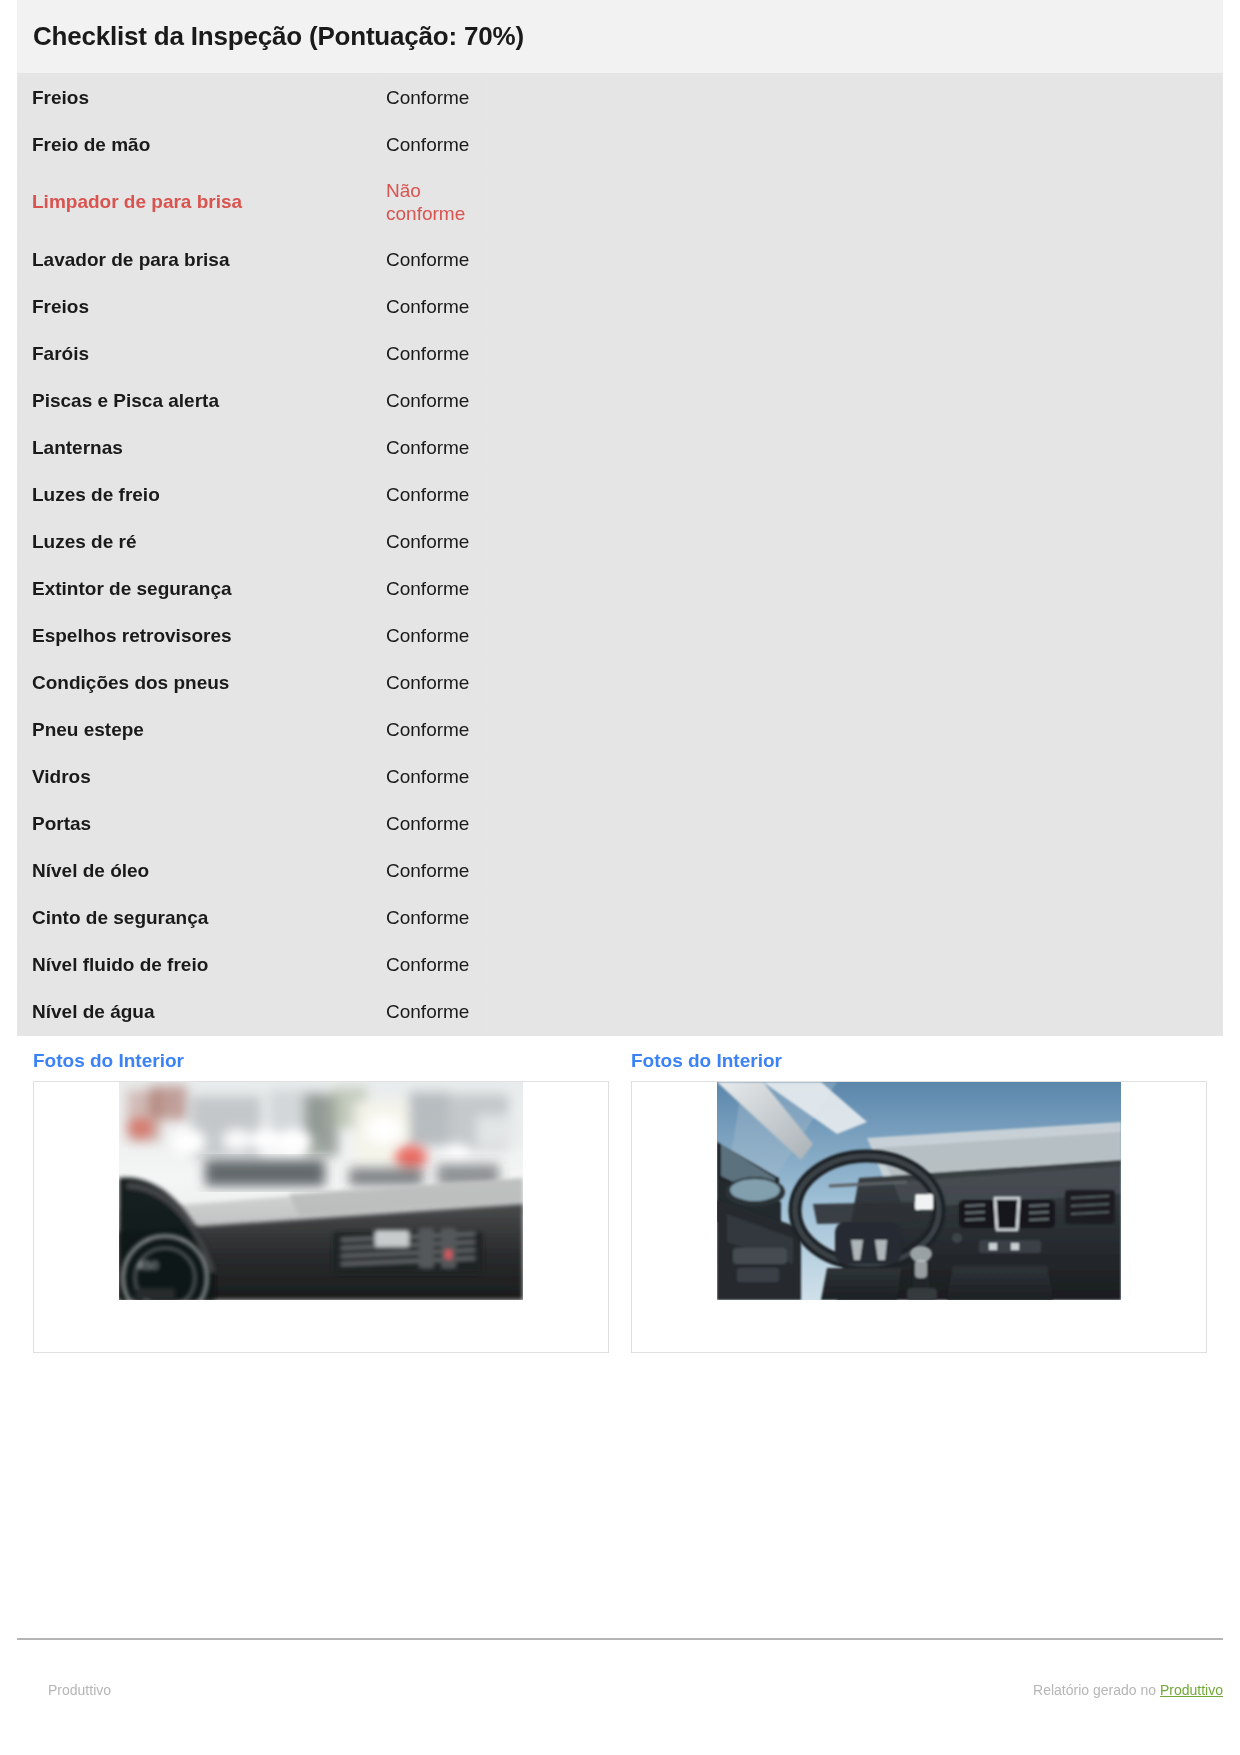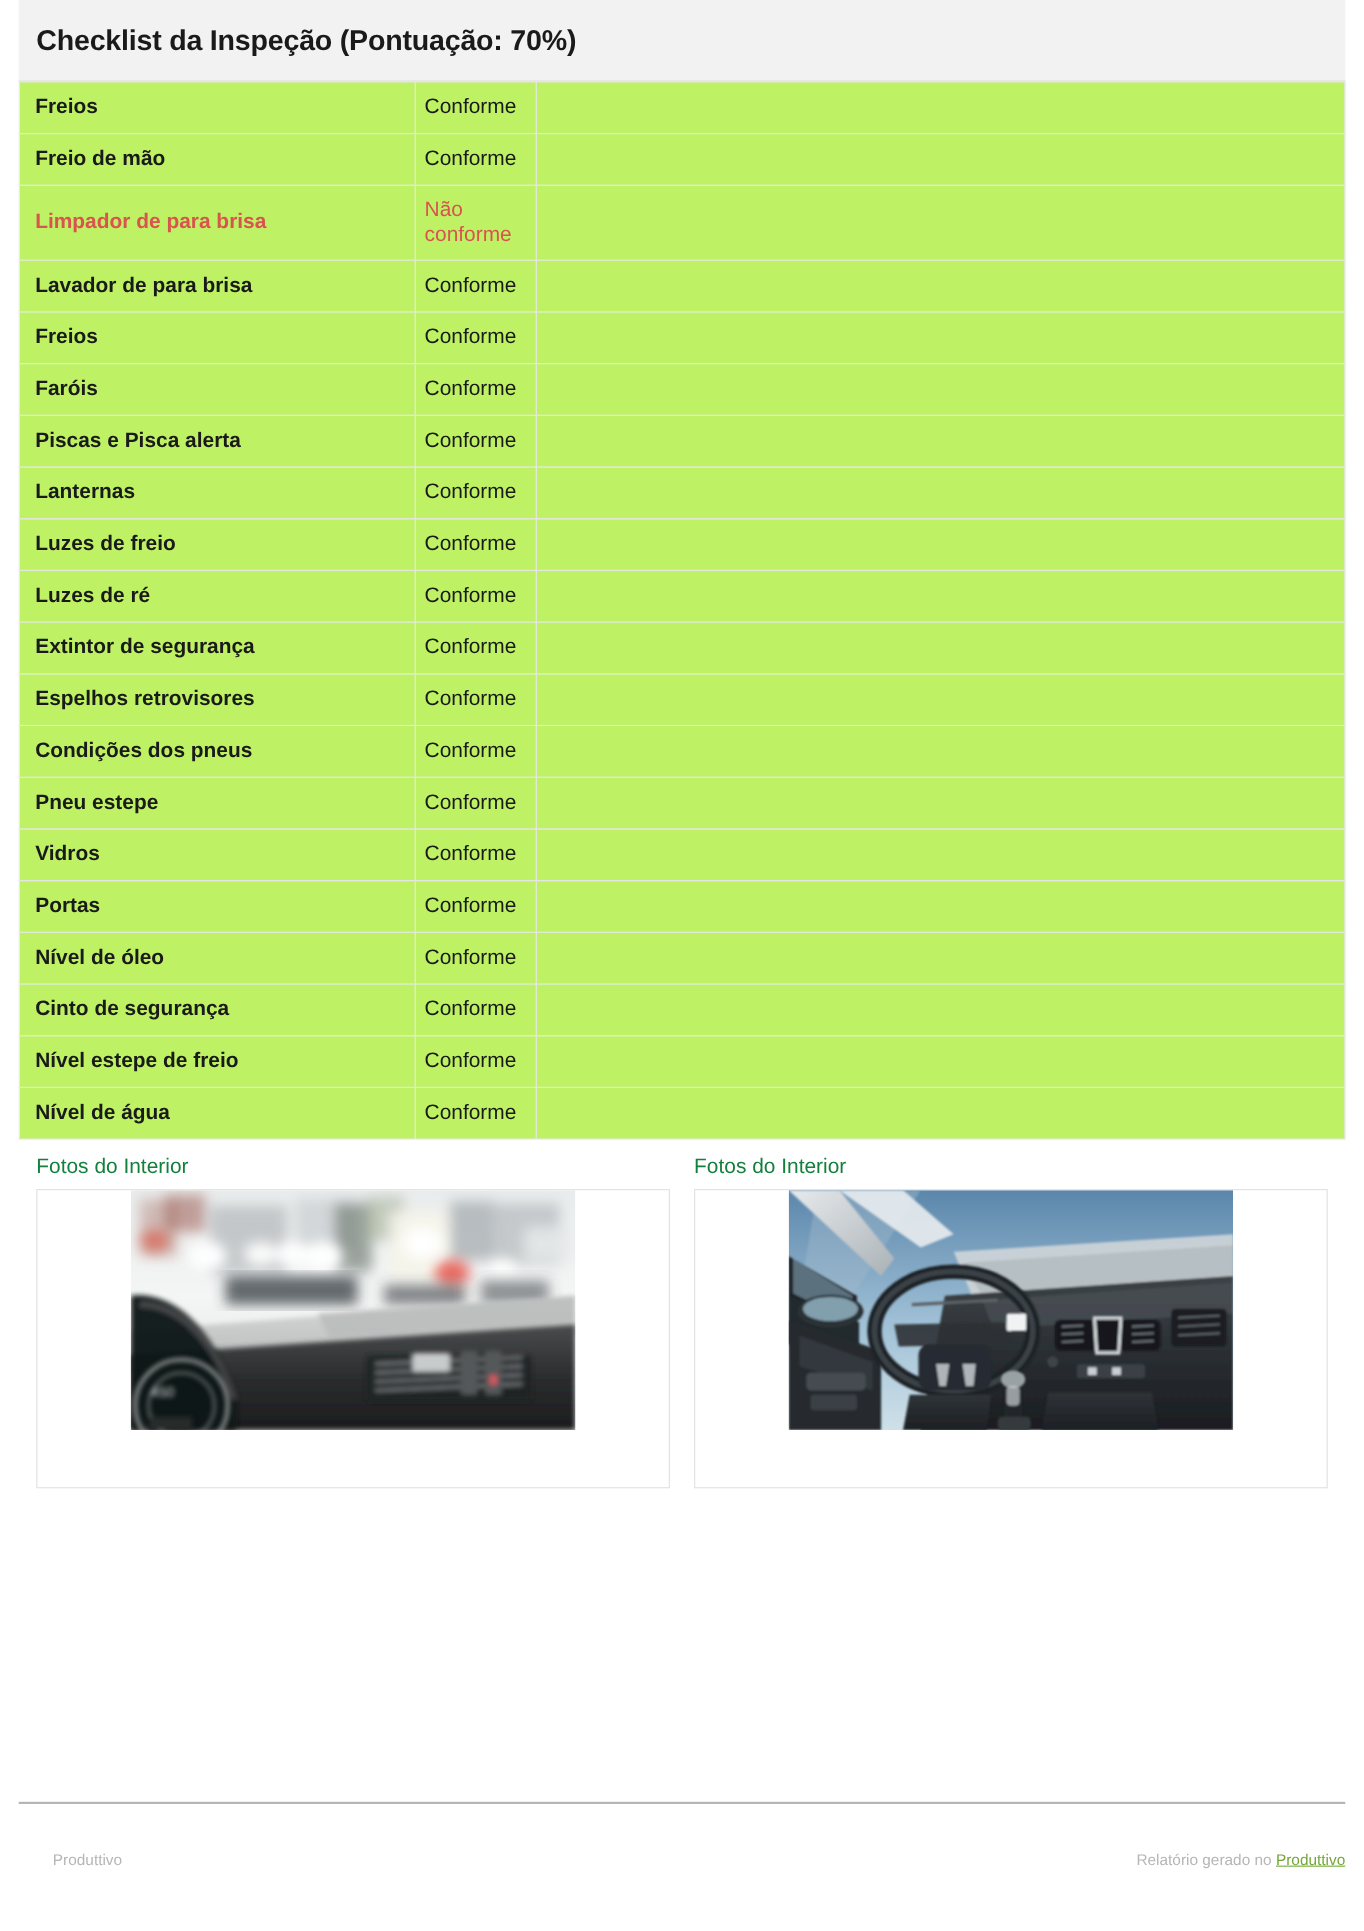--- a/index.html
+++ b/index.html
@@ -37,21 +37,21 @@
 
   
   table.checklist {
     width: 100%;
     border-collapse: collapse;
     table-layout: fixed;
   }
   table.checklist td {
     border: 1px solid #e6e6e6;
     vertical-align: middle;
-    background: #bef264;
+    background: #e5e5e5;
   }
   td.item-name {
     width: 360px;
     padding: 12px 0 12px 14px;
     font-size: 19px;
     font-weight: bold;
     color: #1a1a1a;
     border-left: none;
     border-right: none;
   }
@@ -74,22 +74,22 @@
   
   .photos {
     display: flex;
     gap: 22px;
     padding: 14px 16px 0 16px;
     background: #ffffff;
   }
   .photo-col { flex: 1 1 0; min-width: 0; }
   .photo-label {
     font-size: 19px;
-    font-weight: normal;
-    color: #15803d;
+    font-weight: bold;
+    color: #3b82f6;
     margin-bottom: 9px;
   }
   .photo-frame {
     border: 1px solid #e0e0e0;
     background: #ffffff;
     height: 272px;
     padding: 0;
     position: relative;
   }
   .photo-inner {
@@ -223,21 +223,21 @@
           <td class="item-name">Nível de óleo</td>
           <td class="item-status">Conforme</td>
           <td class="item-notes"></td>
         </tr>
         <tr>
           <td class="item-name">Cinto de segurança</td>
           <td class="item-status">Conforme</td>
           <td class="item-notes"></td>
         </tr>
         <tr>
-          <td class="item-name">Nível estepe de freio</td>
+          <td class="item-name">Nível fluido de freio</td>
           <td class="item-status">Conforme</td>
           <td class="item-notes"></td>
         </tr>
         <tr>
           <td class="item-name">Nível de água</td>
           <td class="item-status">Conforme</td>
           <td class="item-notes"></td>
         </tr>
       </tbody>
   </table>

